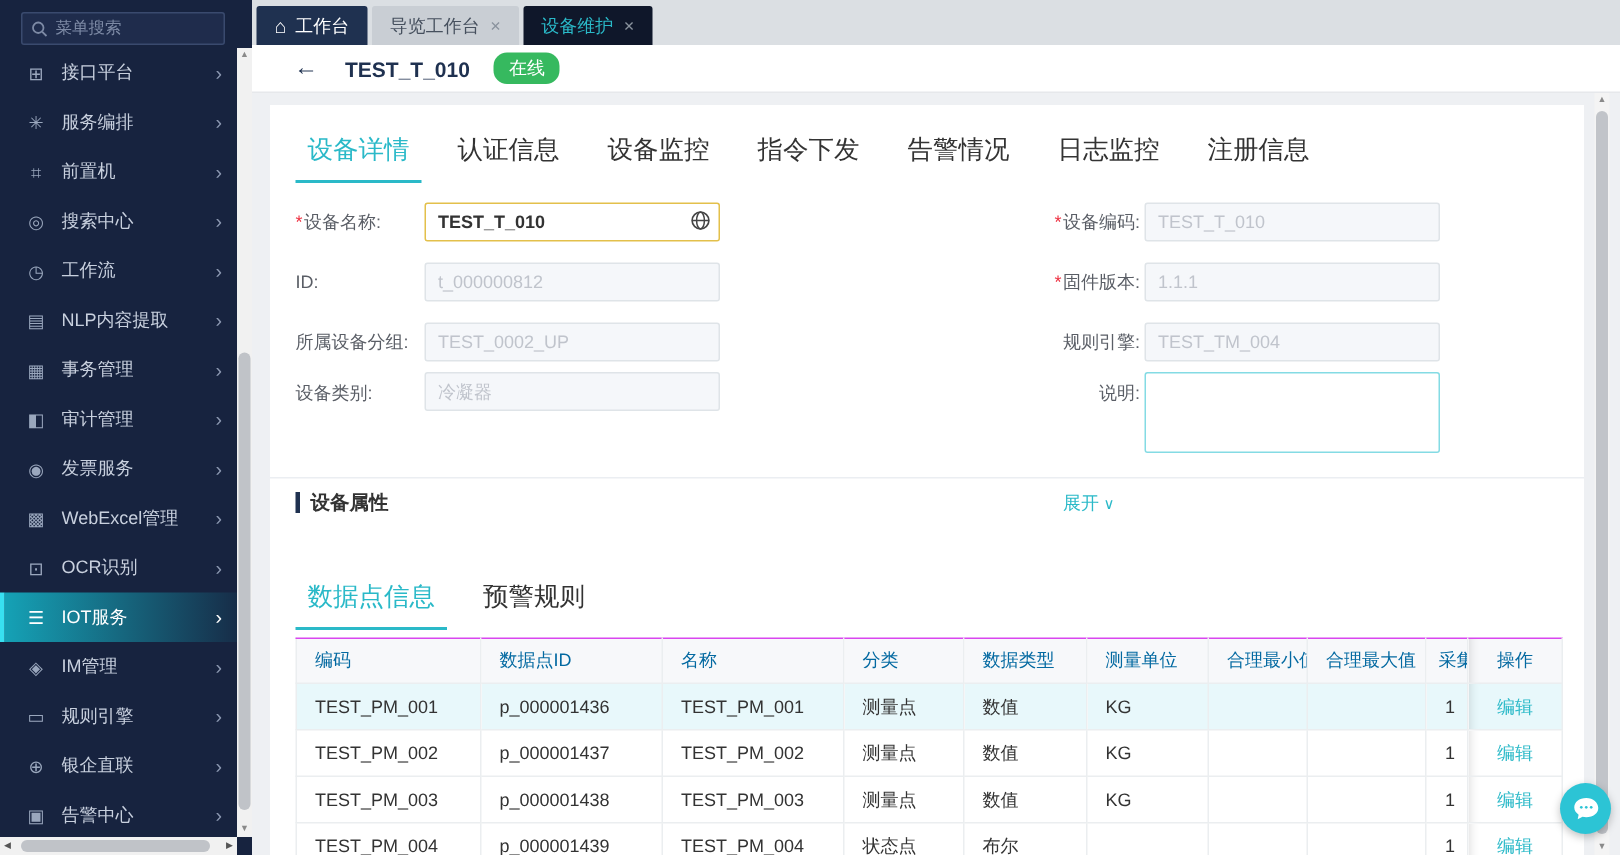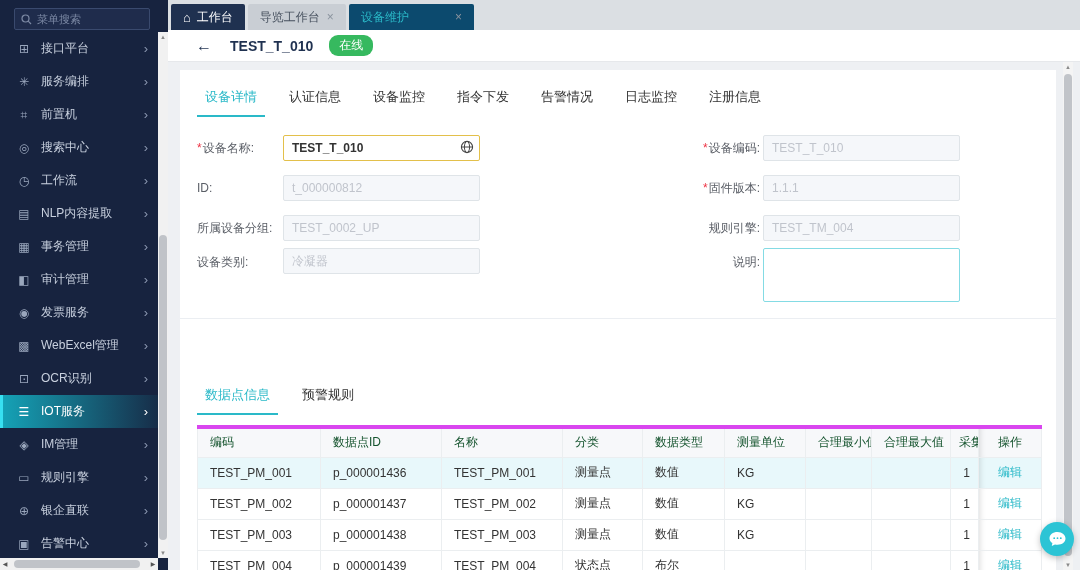--- a/index.html
+++ b/index.html
@@ -31,41 +31,41 @@
   .side-hscroll { position:absolute; left:0; top:558px; width:158px; height:12px; background:#f1f1f1; }
   .side-hscroll .arr { position:absolute; top:0; width:10px; height:12px; color:#555; font-size:6px; line-height:12px; text-align:center; }
   .side-hscroll .thumb { position:absolute; top:2px; height:8px; background:#c0c3c8; border-radius:4px; }
   
   .tabstrip { position:absolute; left:168px; top:0; width:912px; height:30px; background:#dbdfe3; display:flex; align-items:flex-end; }
   .ttab { height:26px; display:flex; align-items:center; padding:0 12px; margin-right:3px; font-size:12px;
     border-radius:2px 2px 0 0; cursor:pointer; }
   .ttab.first { margin-left:3px; }
   .ttab.active { background:#1f3150; color:#ffffff; }
   .ttab.gray { background:#c9ced4; color:#46505e; }
-  .ttab.lite { background:#0c4a6e; color:#2ab9c8;gap:39px; }
+  .ttab.lite { background:#0f172a; color:#2ab9c8; }
   .ttab .home { margin-right:6px; font-size:13px; }
   .ttab .x { margin-left:7px; font-size:12px; color:#8a939e; cursor:pointer; }
   
   .pagehead { position:absolute; left:168px; top:30px; width:912px; height:32px; background:#ffffff;
     border-bottom:1px solid #e6e8eb; display:flex; align-items:center; }
   .back { margin-left:28px; font-size:16px; color:#1f3150; cursor:pointer; line-height:1; }
   .ptitle { margin-left:18px; font-size:14px; font-weight:bold; color:#1f3150; }
   .badge { margin-left:16px; background:#36b95f; color:#fff; font-size:12px; padding:2px 10px; border-radius:9px; }
   .headbtns { margin-left:auto; margin-right:18px; display:flex; align-items:center; }
   .btn-plain { height:24px; padding:0 12px; background:#fff; border:1px solid #d5d8dd; border-radius:2px;
     font-size:12px; color:#444; cursor:pointer; font-family:inherit; }
   .btn-primary { height:24px; padding:0 10px; margin-left:10px; background:#1f3150; border:1px solid #1f3150;
     border-radius:2px; font-size:12px; color:#fff; cursor:pointer; display:flex; align-items:center; font-family:inherit; }
   .btn-primary svg { margin-right:5px; }
   
   .content { position:absolute; left:168px; top:62px; width:912px; height:508px; background:#eef0f3; }
   .card { position:absolute; left:12px; top:8px; width:876px; height:520px; background:#ffffff; }
   
   .ftabs { position:absolute; left:17px; top:10px; display:flex; }
-  .ftab { padding:8px 8px 9px; margin-right:16px; font-size:13px; color:#333; cursor:pointer; border-bottom:2px solid transparent; }
+  .ftab { padding:8px 8px 9px; margin-right:16px; font-size:17px; color:#333; cursor:pointer; border-bottom:2px solid transparent; }
   .ftab.active { color:#2ab9c8; border-bottom-color:#2ab9c8; }
   
   .formgrid { position:absolute; left:17px; top:58px; width:563px; }
   .frow { display:flex; height:40px; align-items:center; }
   .flabel { width:83px; text-align:left; color:#5a5e66; font-size:12px; flex:0 0 auto; }
   .flabel2 { width:77px; margin-left:203px; text-align:right; color:#5a5e66; font-size:12px; flex:0 0 auto; }
   .frow.toprow { align-items:flex-start; }
   .frow.toprow .flabel, .frow.toprow .flabel2 { padding-top:6px; }
   .star { color:#e34; margin-right:1px; }
   .finput { width:197px; height:26px; margin-left:3px; border:1px solid #dfe4e8; border-radius:2px;
@@ -83,21 +83,21 @@
   .sectitle { font-size:13px; font-weight:bold; color:#333; }
   .expand { margin-left:auto; color:#2ab9c8; font-size:12px; cursor:pointer; }
   .expand .caret { font-size:10px; margin-left:3px; }
   
   .dtabs { position:absolute; left:17px; top:308px; display:flex; }
   
   .tblwrap { position:absolute; left:17px; top:355px; width:844px; }
   table { border-collapse:collapse; table-layout:fixed; width:844px; font-size:12px; }
   th, td { border-right:1px solid #ebeef0; border-bottom:1px solid #ebeef0; padding:0 12px; height:30px;
     text-align:left; font-weight:normal; color:#333; white-space:nowrap; overflow:hidden; }
-  thead th { background:#f7f8fa; color:#14532d; border-top:4px solid #d946ef; }
+  thead th { background:#f7f8fa; color:#0369a1; border-top:1px solid #d946ef; }
   th:first-child, td:first-child { border-left:1px solid #ebeef0; }
   td { height:31px; }
   tr.hl td { background:#e8f8fb; }
   .col-cap { text-align:right; padding:0 8px; }
   th.col-cap { text-align:left; }
   .col-op { text-align:center; padding:0 4px; box-shadow:inset 7px 0 7px -7px rgba(0,0,0,0.18); }
   .editlink { color:#2ab9c8; cursor:pointer; }
   
   .main-vscroll { position:absolute; left:1063px; top:62px; width:10px; height:508px; background:#f4f4f4; }
   .main-vscroll .arr { position:absolute; left:0; width:10px; height:10px; color:#8a8a8a; font-size:6px; line-height:10px; text-align:center; }
@@ -276,20 +276,25 @@
         </div>
         <div class="frow toprow" style="height:62px">
           <span class="flabel"><span>设备类别:</span></span>
           <input class="finput" disabled="" value="冷凝器" style="">
           <span class="flabel2"><span>说明:</span></span>
           <textarea class="ftext" style=""></textarea>
         </div>
       </div>
 
       <div class="divider"></div>
+      <div class="secrow">
+        <span class="secbar"></span>
+        <span class="sectitle">设备属性</span>
+        <span class="expand"><span>展开</span><span class="caret">∨</span></span>
+      </div>
 
       <div class="ftabs dtabs">
         <div class="ftab active">数据点信息</div>
         <div class="ftab">预警规则</div>
       </div>
 
       <div class="tblwrap">
         <table>
           <colgroup>
             <col style="width:123px">

